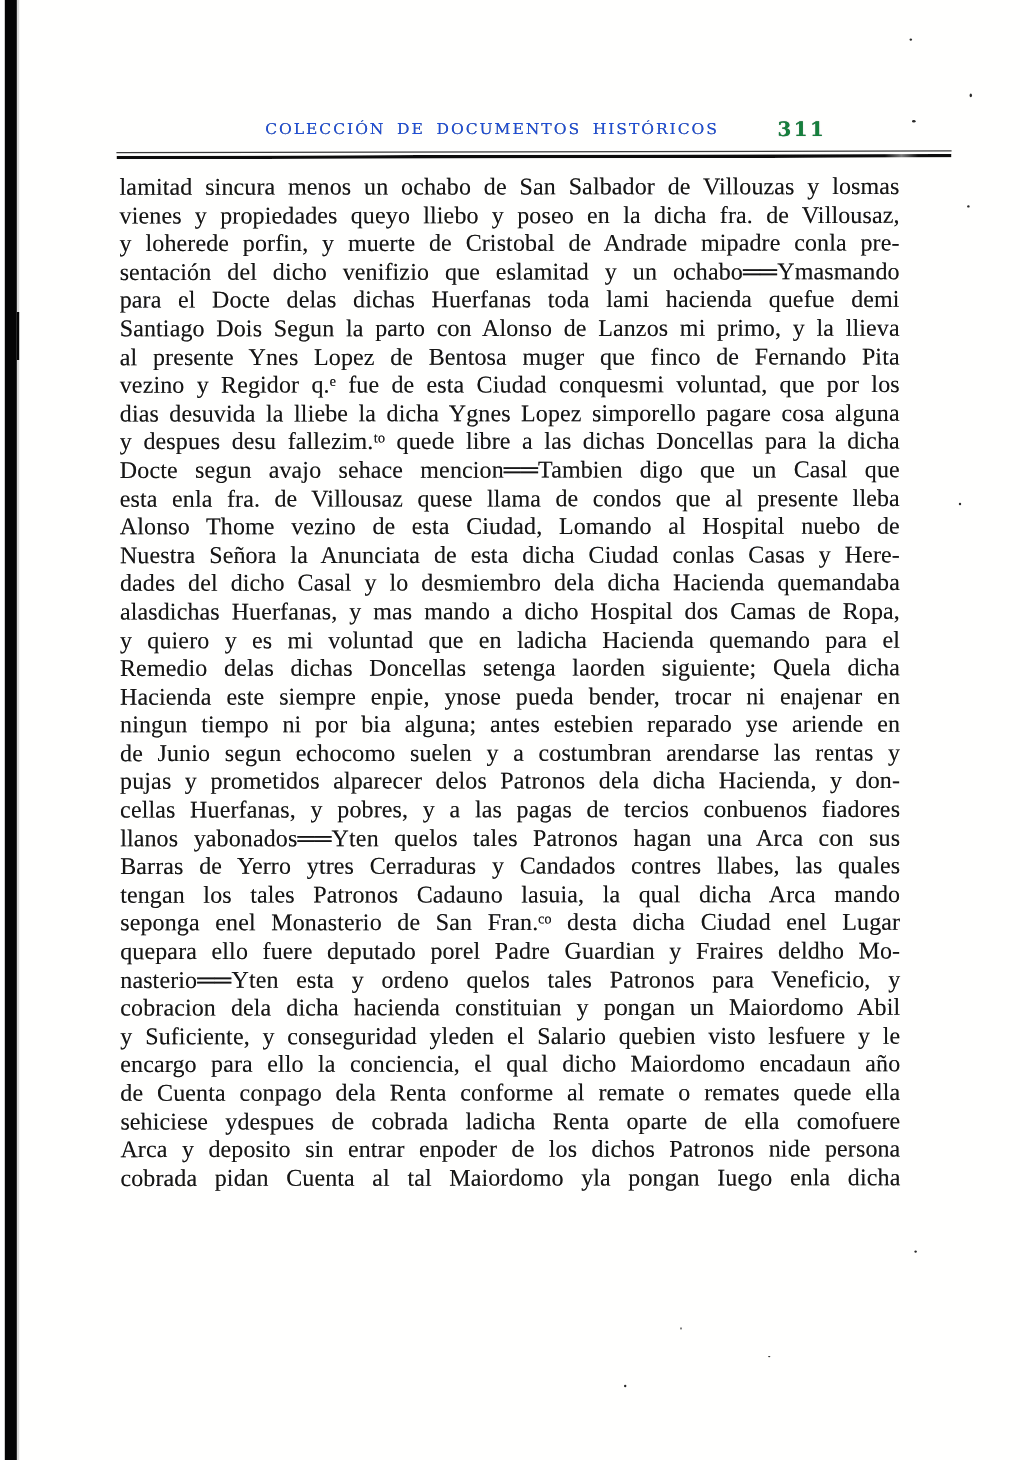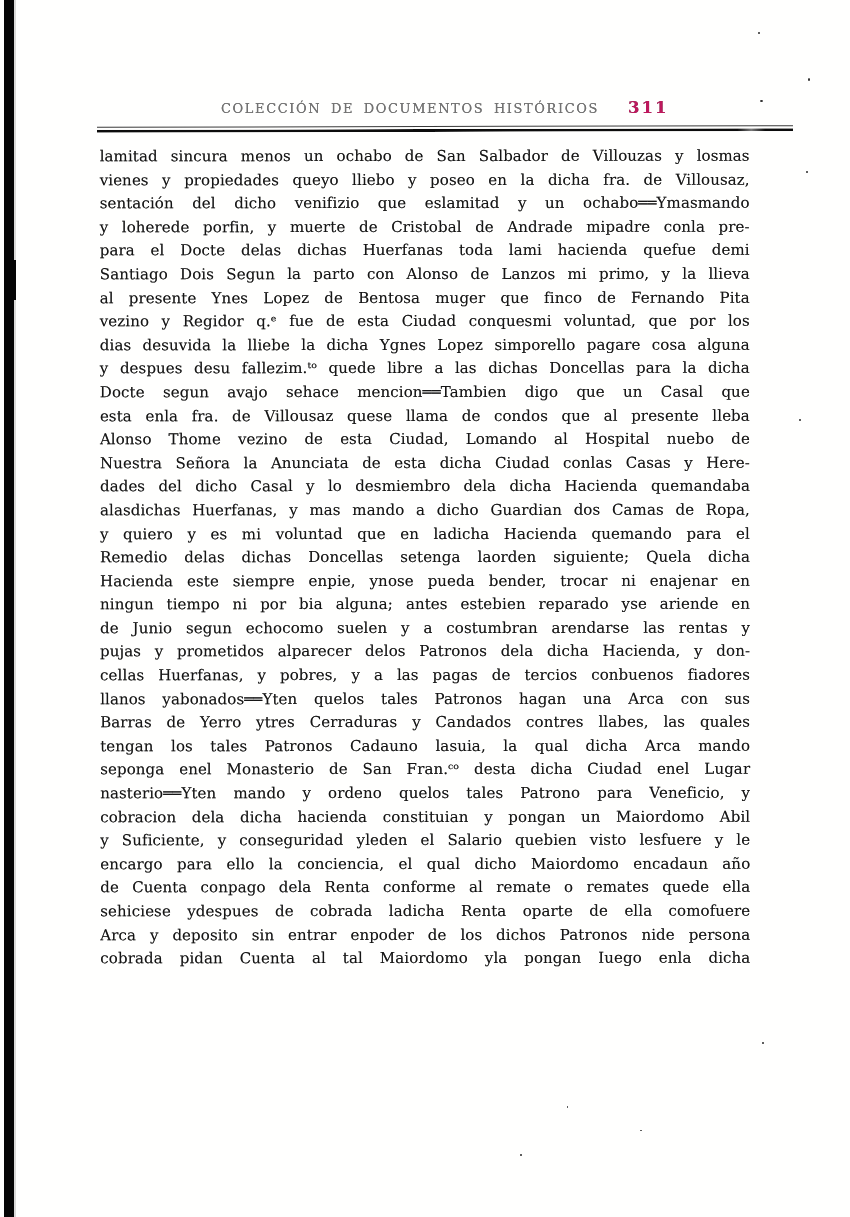--- a/index.html
+++ b/index.html
@@ -17,46 +17,47 @@
     background:#050505;
     box-shadow:2px 0 0 rgba(0,0,0,.15);
   }
   .spine-bar:after{
     content:"";position:absolute;left:10px;top:260px;width:2px;height:40px;background:#050505;
   }
   header{position:absolute;left:0;top:0;width:850px;height:140px;}
   .running-title{
     position:absolute;left:221px;top:101px;
     font-size:13px;letter-spacing:1.6px;word-spacing:4px;
-    color:#737373;white-space:nowrap;
+    color:#1d4ed8;white-space:nowrap;
     transform:scaleY(.96);
     text-shadow:0 0 .5px rgba(0,0,0,.55);
   }
   .page-number{
-    position:absolute;left:628px;top:98px;
+    position:absolute;left:648px;top:98px;
     font-size:16.5px;font-weight:bold;letter-spacing:2px;
-    color:#be185d;
+    color:#15803d;
     text-shadow:0 0 .6px rgba(0,0,0,.6);
   }
   .rule{position:absolute;left:97px;top:126px;width:696px;height:8px;transform:rotate(-0.12deg);}
   .rule-thin{height:1px;background:#3a3a3a;margin-bottom:2px;}
   .rule-thick{height:3px;background:#0c0c0c;
     -webkit-mask-image:linear-gradient(90deg,#000 92%,rgba(0,0,0,.55) 94%,#000 96%);
   }
   .text-block{
     position:absolute;left:100px;top:145px;width:650px;
     transform:rotate(-0.05deg);
   }
   .text-block p.line{
     margin:0;padding:0;
-    font-size:15px;line-height:23.6px;
+    font-size:20px;line-height:23.6px;
     text-align:justify;text-align-last:justify;
     white-space:normal;
     text-shadow:0 0 .5px rgba(10,10,10,.5);
     letter-spacing:.1px;
+    font-family:Liberation Serif, serif;
   }
   .speck{position:absolute;background:#2a2a2a;border-radius:50%;}
   .s1{left:758px;top:32px;width:2px;height:2px;}
   .s2{left:808px;top:78px;width:2px;height:3px;}
   .s3{left:760px;top:100px;width:3px;height:2px;}
   .s4{left:806px;top:171px;width:2px;height:2px;}
   .s5{left:799px;top:419px;width:2px;height:2px;}
   .s6{left:762px;top:1042px;width:2px;height:2px;}
   .s7{left:520px;top:1154px;width:2px;height:2px;}
   .s8{left:567px;top:1106px;width:1px;height:2px;}
@@ -75,46 +76,47 @@
   </header>
 
   <div class="rule">
     <div class="rule-thin"></div>
     <div class="rule-thick"></div>
   </div>
 
   <main class="text-block">
       <p class="line">lamitad sincura menos un ochabo de San Salbador de Villouzas y losmas</p>
       <p class="line">vienes y propiedades queyo lliebo y poseo en la dicha fra. de Villousaz,</p>
+      <p class="line">y loherede porfin, y muerte de Cristobal de Andrade mipadre conla pre-</p>
       <p class="line">sentación del dicho venifizio que eslamitad y un ochabo══Ymasmando</p>
-      <p class="line">y loherede porfin, y muerte de Cristobal de Andrade mipadre conla pre-</p>
       <p class="line">para el Docte delas dichas Huerfanas toda lami hacienda quefue demi</p>
       <p class="line">Santiago Dois Segun la parto con Alonso de Lanzos mi primo, y la llieva</p>
       <p class="line">al presente Ynes Lopez de Bentosa muger que finco de Fernando Pita</p>
       <p class="line">vezino y Regidor q.ᵉ fue de esta Ciudad conquesmi voluntad, que por los</p>
       <p class="line">dias desuvida la lliebe la dicha Ygnes Lopez simporello pagare cosa alguna</p>
       <p class="line">y despues desu fallezim.ᵗᵒ quede libre a las dichas Doncellas para la dicha</p>
       <p class="line">Docte segun avajo sehace mencion══Tambien digo que un Casal que</p>
       <p class="line">esta enla fra. de Villousaz quese llama de condos que al presente lleba</p>
       <p class="line">Alonso Thome vezino de esta Ciudad, Lomando al Hospital nuebo de</p>
       <p class="line">Nuestra Señora la Anunciata de esta dicha Ciudad conlas Casas y Here-</p>
       <p class="line">dades del dicho Casal y lo desmiembro dela dicha Hacienda quemandaba</p>
-      <p class="line">alasdichas Huerfanas, y mas mando a dicho Guardian dos Camas de Ropa,</p>
+      <p class="line">alasdichas Huerfanas, y mas mando a dicho Hospital dos Camas de Ropa,</p>
       <p class="line">y quiero y es mi voluntad que en ladicha Hacienda quemando para el</p>
       <p class="line">Remedio delas dichas Doncellas setenga laorden siguiente; Quela dicha</p>
       <p class="line">Hacienda este siempre enpie, ynose pueda bender, trocar ni enajenar en</p>
       <p class="line">ningun tiempo ni por bia alguna; antes estebien reparado yse ariende en</p>
       <p class="line">de Junio segun echocomo suelen y a costumbran arendarse las rentas y</p>
       <p class="line">pujas y prometidos alparecer delos Patronos dela dicha Hacienda, y don-</p>
       <p class="line">cellas Huerfanas, y pobres, y a las pagas de tercios conbuenos fiadores</p>
       <p class="line">llanos yabonados══Yten quelos tales Patronos hagan una Arca con sus</p>
       <p class="line">Barras de Yerro ytres Cerraduras y Candados contres llabes, las quales</p>
       <p class="line">tengan los tales Patronos Cadauno lasuia, la qual dicha Arca mando</p>
       <p class="line">seponga enel Monasterio de San Fran.ᶜᵒ desta dicha Ciudad enel Lugar</p>
-      <p class="line">nasterio══Yten mando y ordeno quelos tales Patrono para Veneficio, y</p>
+      <p class="line">quepara ello fuere deputado porel Padre Guardian y Fraires deldho Mo-</p>
+      <p class="line">nasterio══Yten esta y ordeno quelos tales Patronos para Veneficio, y</p>
       <p class="line">cobracion dela dicha hacienda constituian y pongan un Maiordomo Abil</p>
       <p class="line">y Suficiente, y conseguridad yleden el Salario quebien visto lesfuere y le</p>
       <p class="line">encargo para ello la conciencia, el qual dicho Maiordomo encadaun año</p>
       <p class="line">de Cuenta conpago dela Renta conforme al remate o remates quede ella</p>
       <p class="line">sehiciese ydespues de cobrada ladicha Renta oparte de ella comofuere</p>
       <p class="line">Arca y deposito sin entrar enpoder de los dichos Patronos nide persona</p>
       <p class="line">cobrada pidan Cuenta al tal Maiordomo yla pongan Iuego enla dicha</p>
     </main>
 
   <i class="speck s1"></i>

